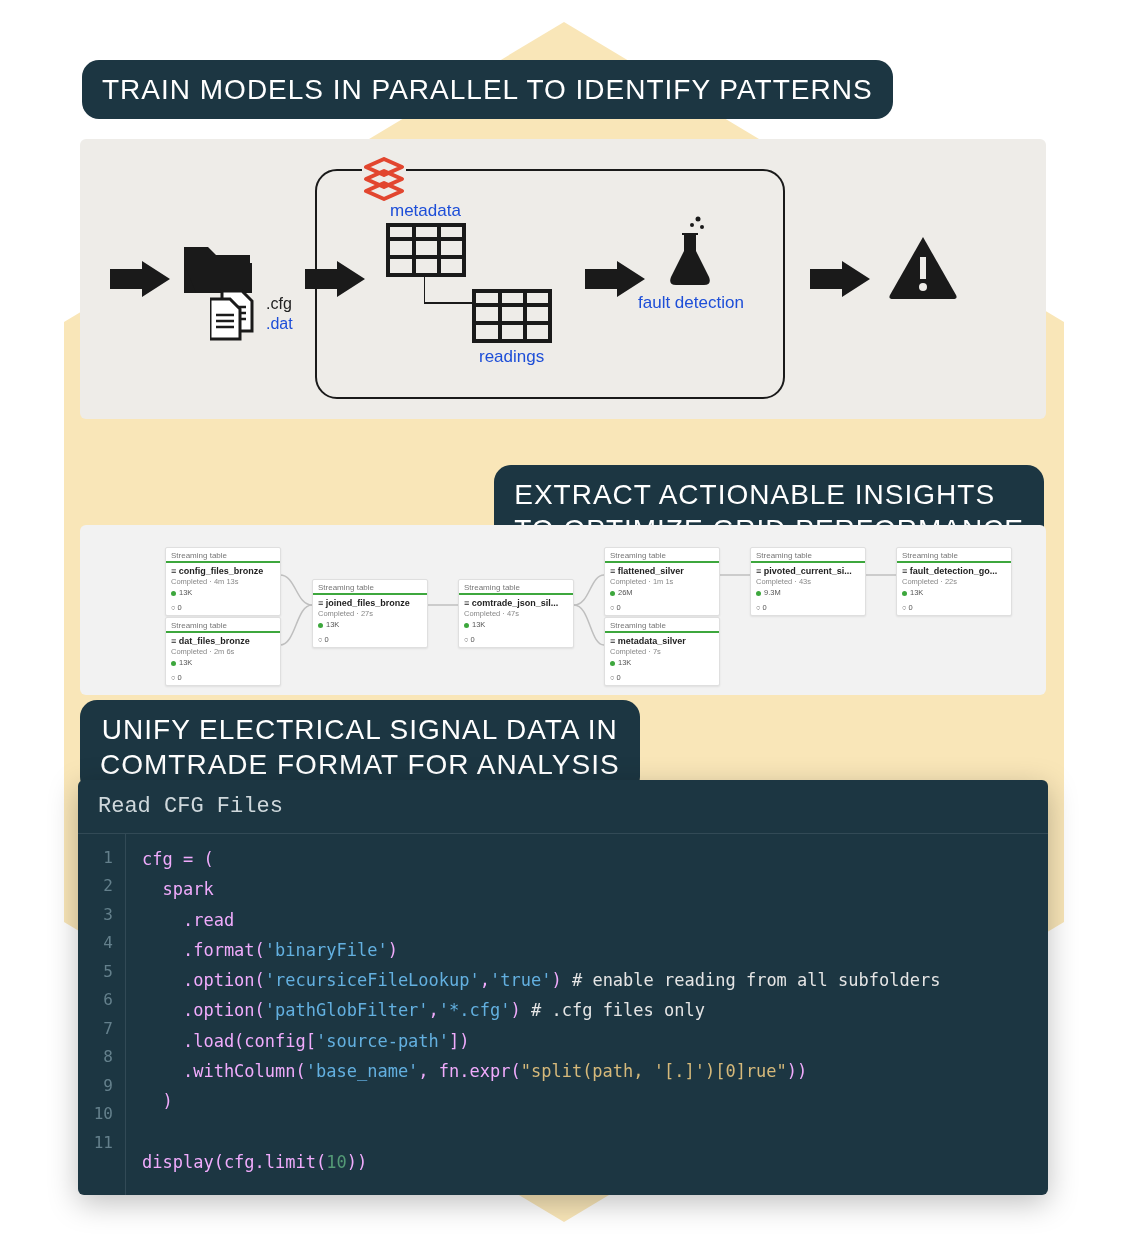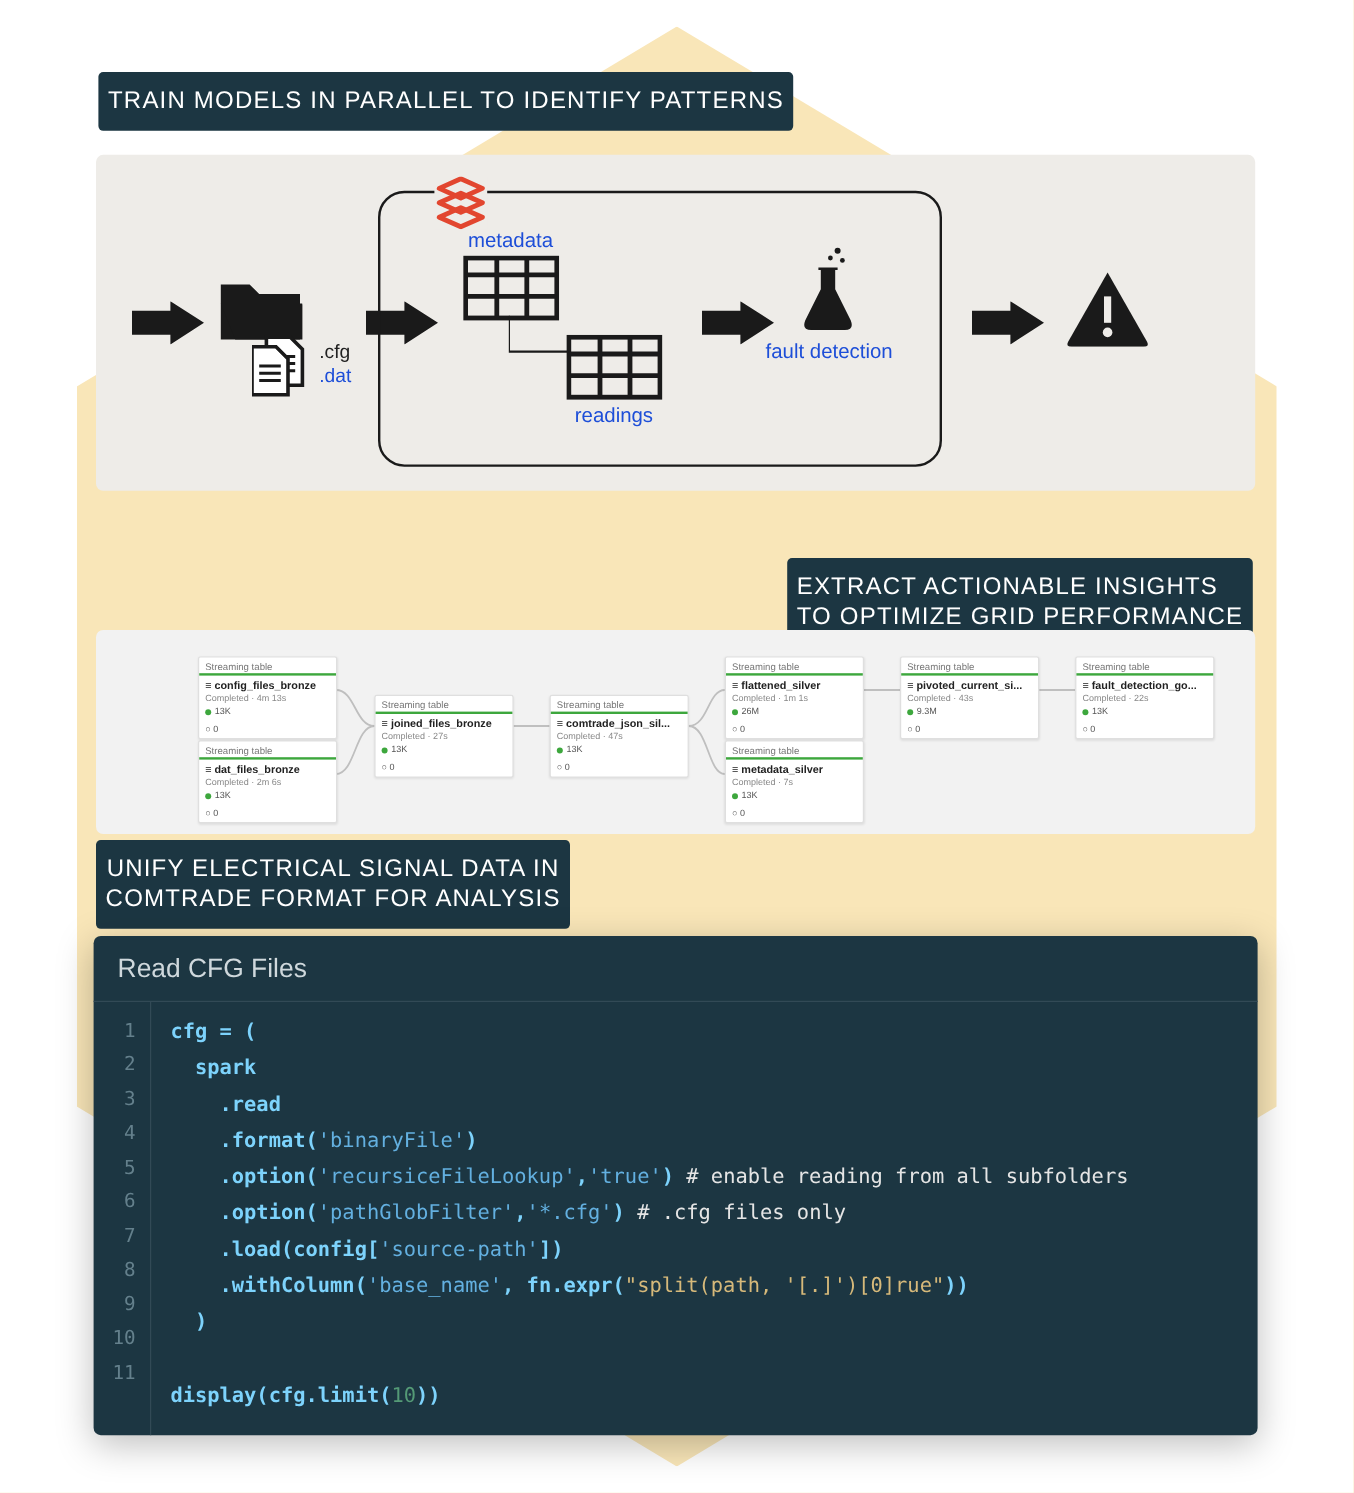--- a/index.html
+++ b/index.html
@@ -27,25 +27,25 @@
     top: 60px; left: 0;
     width: 1128px;
     padding: 0 80px;
     z-index: 1;
   }
   
   .badge {
     display: inline-block;
     background: #1c3642;
     color: #ffffff;
-    font-size: 20px;
+    font-size: 28px;
     letter-spacing: 1px;
     font-weight: 500;
-    padding: 12px 8px;
-    border-radius: 4px;
+    padding: 12px 20px;
+    border-radius: 17px;
     line-height: 1.25;
     white-space: pre-line;
   }
   .badge-top { margin-left: 2px; margin-bottom: 18px; }
   .badge-right { position: absolute; right: 84px; top: 387px; margin-top: 18px; }
   .badge-mid { position: absolute; left: 80px; top: 640px; text-align: center; }
   
   .diagram-panel {
     background: #eeece8;
     border-radius: 6px;
@@ -111,21 +111,21 @@
     left: 78px; top: 720px;
     width: 970px;
     background: #1c3642;
     border-radius: 6px;
     color: #c7d3d9;
     font-family: ui-monospace, SFMono-Regular, Menlo, Consolas, monospace;
     font-size: 18px;
     box-shadow: 0 8px 30px rgba(0,0,0,0.25);
   }
   .code-header {
-    font-family: Liberation Sans, sans-serif;
+    font-family: Liberation Mono, monospace;
     padding: 14px 20px;
     font-size: 22px;
     color: #cfd8dc;
     border-bottom: 1px solid #324a56;
     font-weight: 400;
   }
   .code-body {
     display: flex;
   }
   .gutter {
@@ -137,21 +137,21 @@
     min-width: 48px;
     user-select: none;
     line-height: 1.78;
   }
   .code {
     padding: 10px 16px 18px 16px;
     white-space: pre;
     line-height: 1.78;
     font-size: 17px;
   }
-  .tok-default { color: #7dd3fc; font-weight: bold; }
+  .tok-default { color: #f0abfc; }
   .tok-str { color: #63b0e0; }
   .tok-str2 { color: #d6b97a; }
   .tok-comment { color: #e5e5e5; }
   .tok-num { color: #549a76; }
 </style>
 </head>
 <body>
 
 <div class="hexagon"></div>
 

